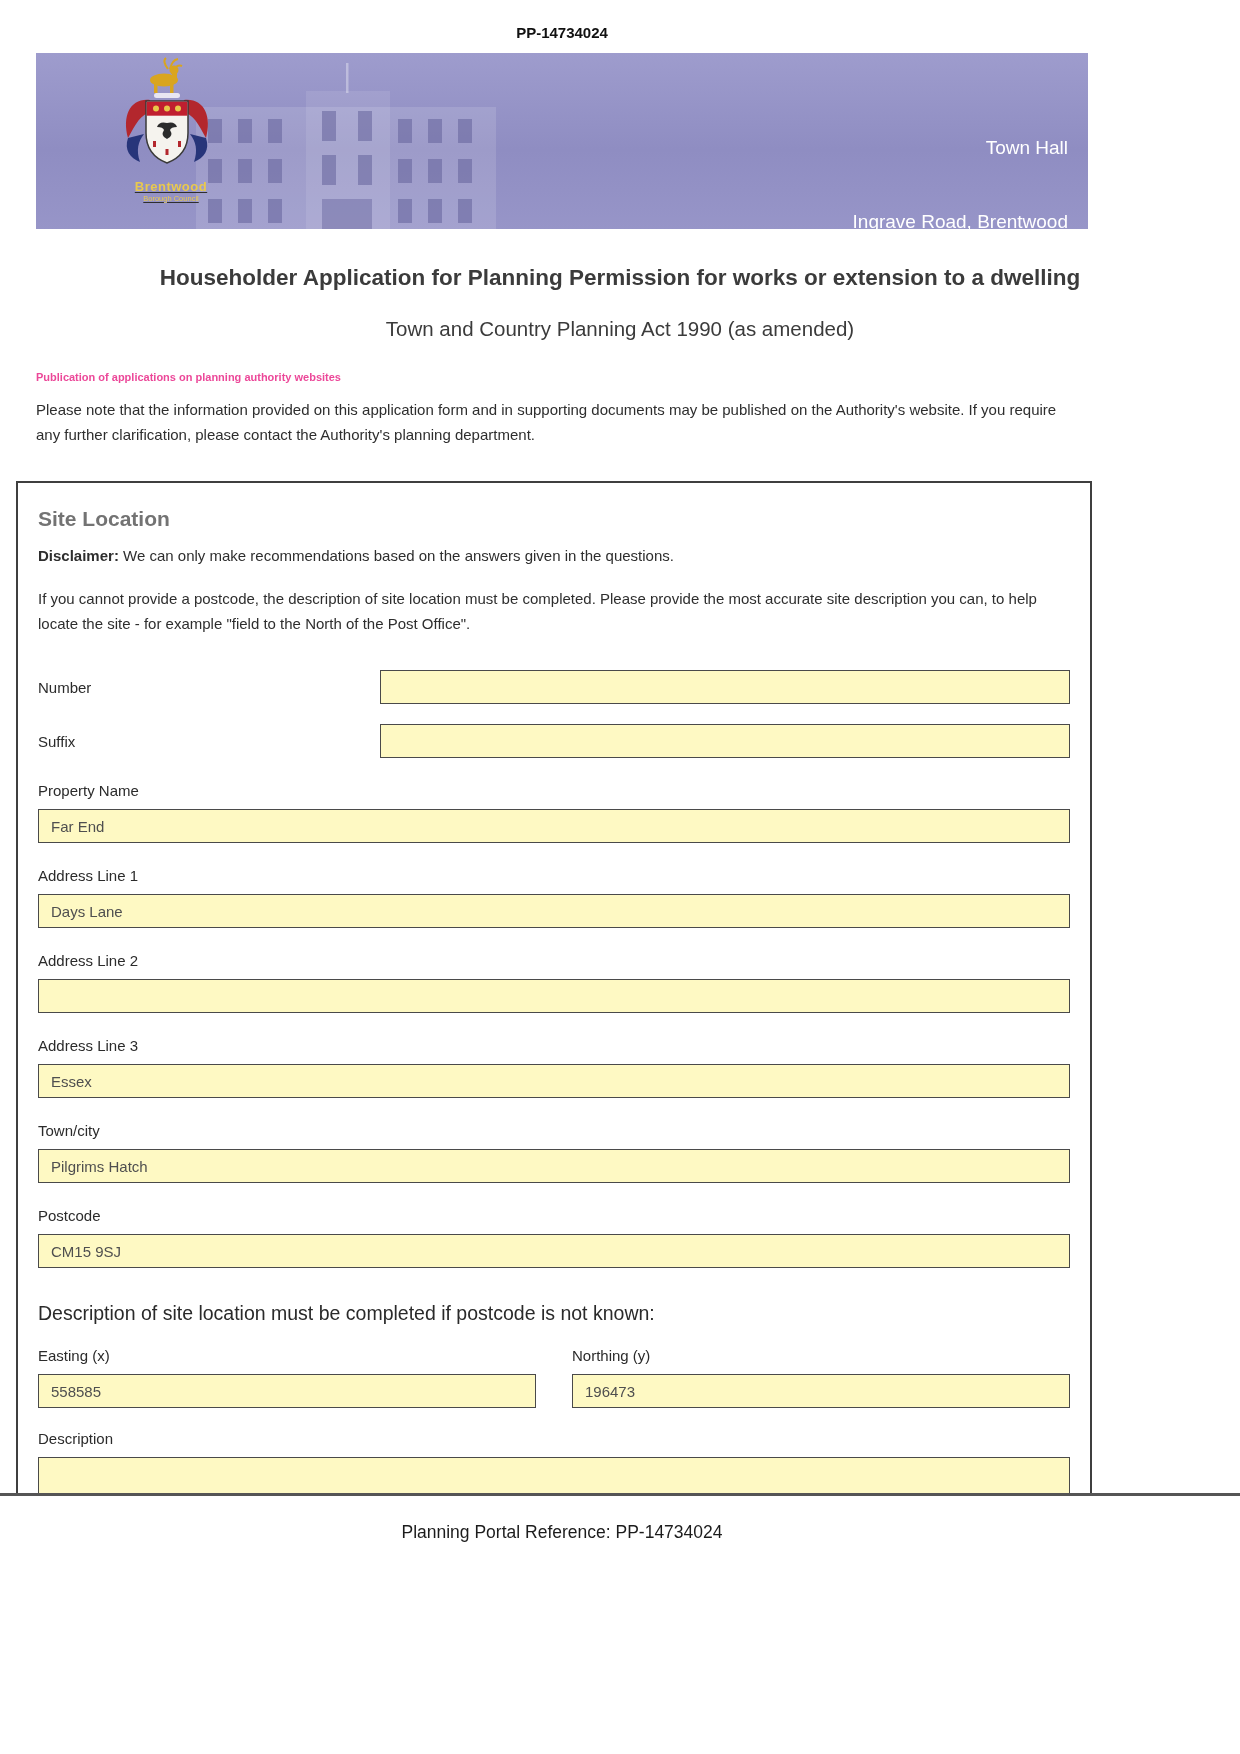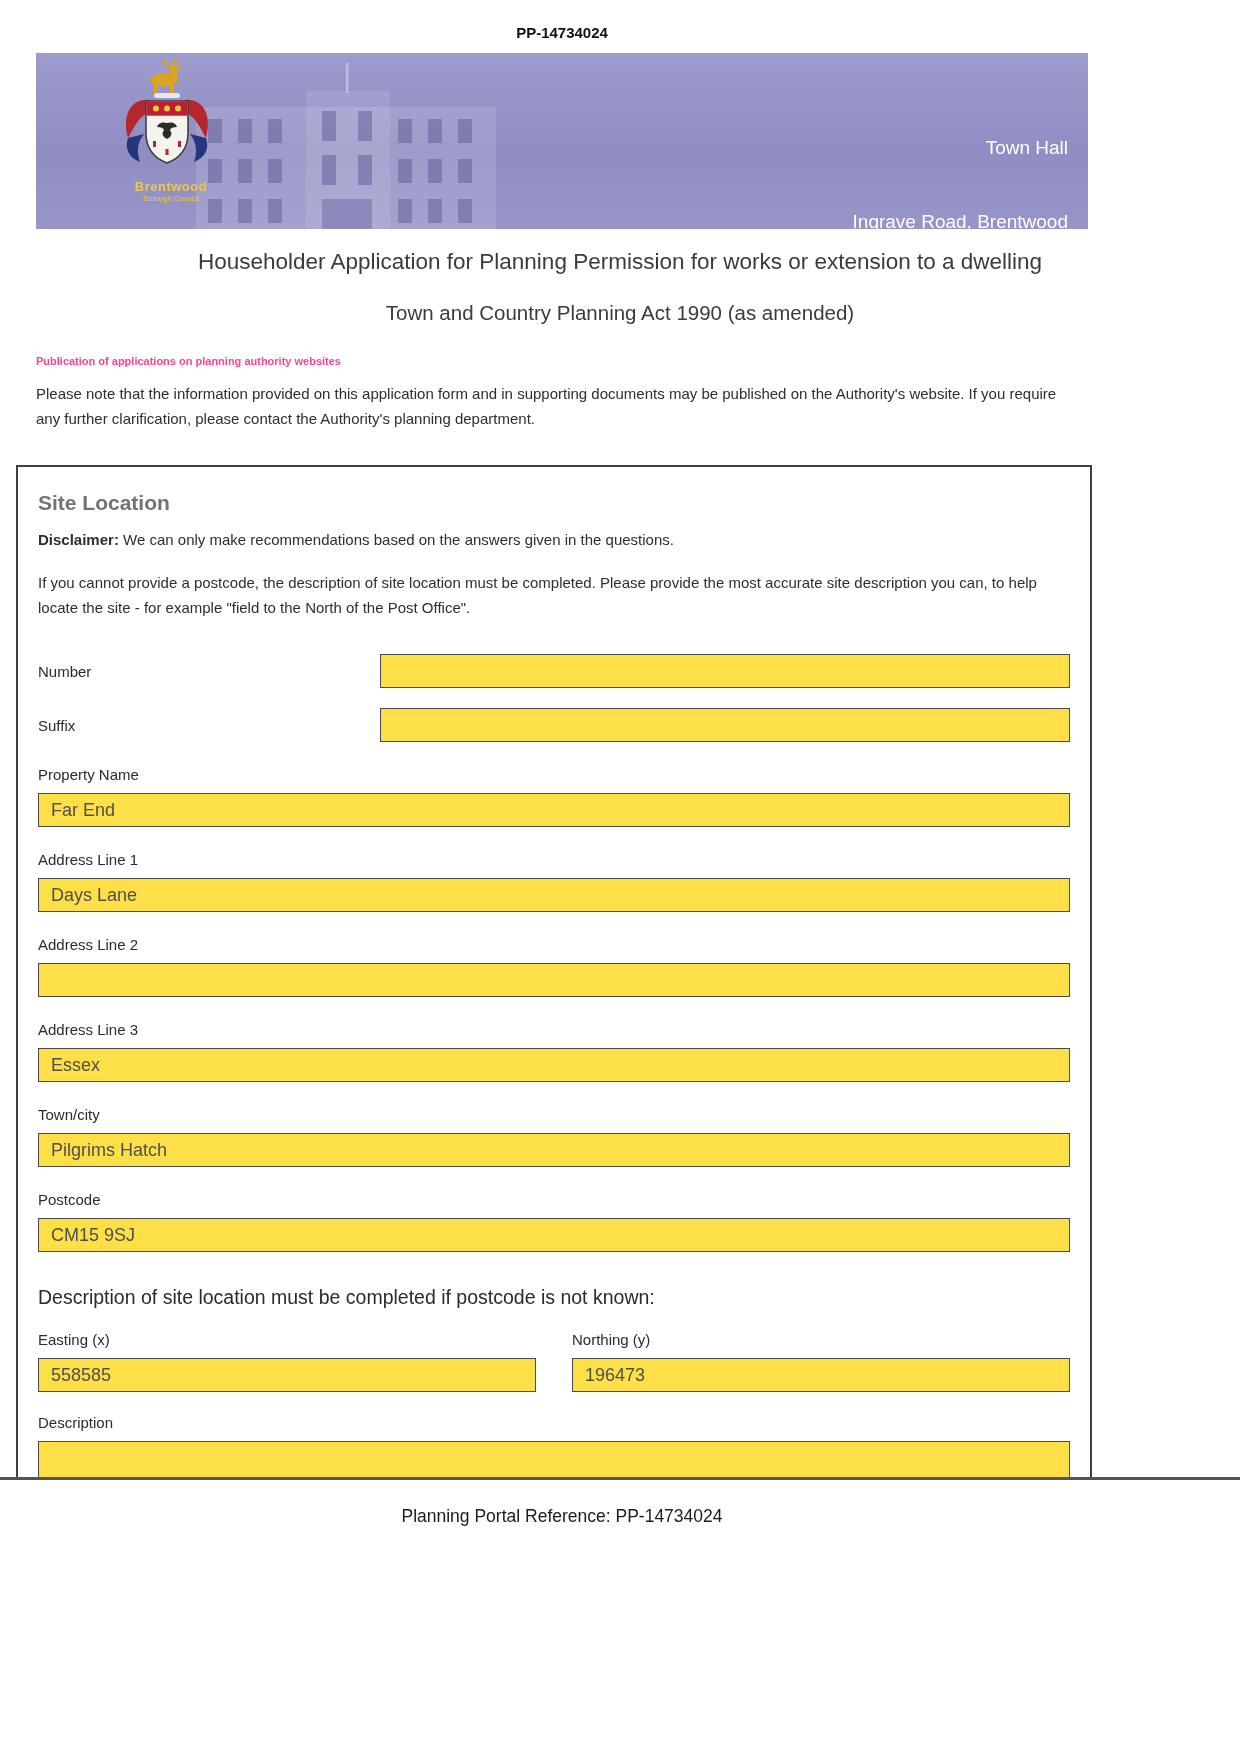--- a/index.html
+++ b/index.html
@@ -11,51 +11,51 @@
     padding-top:24px; margin-left:36px; width:1052px;
     text-align:center; font-weight:700; font-size:15px; color:#111;
   }
   
   .banner {
     margin:12px 0 0 36px; width:1052px; height:176px; position:relative;
     background:linear-gradient(180deg,#9e9ccd 0%,#8f8dc2 55%,#9795c8 100%);
     overflow:hidden;
   }
   .ghost { position:absolute; left:150px; top:8px; }
-  .crest { position:absolute; left:70px; top:4px; width:130px; text-align:center; }
+  .crest { position:absolute; left:70px; top:4px; width:130px; text-align:center;text-decoration:underline; }
   .crest-name { font-weight:700; font-size:13px; color:#e9c94d; letter-spacing:.5px; margin-top:-2px; }
   .crest-sub  { font-size:7.5px; color:#e9c94d; }
   .banner-contact {
     position:absolute; top:34px; right:20px; text-align:right;
     color:#ffffff; font-size:19px; line-height:24.5px; white-space:pre-wrap;
   }
   
-  .main-title { margin:20px 36px 0; text-align:center; font-weight:400; font-size:22.5px; color:#3b3b3b; }
+  .main-title { margin:36px 36px 0; text-align:center; font-weight:700; font-size:22.5px; color:#3b3b3b; }
   .sub-title  { margin:26px 36px 0; text-align:center; font-weight:400; font-size:20.5px; color:#3b3b3b; }
   .pub-heading { margin:30px 36px 0; font-size:11px; font-weight:700; color:#ec4899; }
   .pub-body   { margin:15px 36px 0; width:1030px; font-size:15px; line-height:24.5px; }
   
   .section-box {
     margin:34px 0 0 16px; width:1076px; height:1012px;
     border:2px solid #3f3f3f; border-bottom:0;
     padding:24px 20px 0; overflow:hidden;
   }
   .section-title { font-size:21px; font-weight:700; color:#737373; }
   .disclaimer { margin-top:16px; font-size:15px; }
   .intro { margin-top:22px; font-size:15px; line-height:25px; }
   .field-inline { display:flex; margin-top:34px; }
   .field-inline.tight { margin-top:20px; }
   .field-inline label { width:342px; font-size:15px; padding-top:9px; color:#2b2b2b; }
   .field-inline input { flex:1; }
   .field-stacked { margin-top:24px; }
   .field-stacked label { display:block; font-size:15px; margin-bottom:10px; color:#2b2b2b; }
   .field-stacked input { width:100%; }
   input[type="text"], textarea {
-    height:34px; border:1px solid #4a4a4a; background:#fde047;
-    padding:0 12px; font-size:18px; color:#4f4f4f;
+    height:34px; border:1px solid #4a4a4a; background:#fef9c3;
+    padding:0 12px; font-size:15px; color:#4f4f4f;
     font-family:"Liberation Sans", sans-serif; border-radius:0;
   }
   .desc-heading { margin-top:34px; font-size:19.5px; color:#2a2a2a; font-weight:400; }
   .coords { display:flex; gap:36px; margin-top:12px; }
   .coords .field-stacked { flex:1; margin-top:0; }
   .coords .field-stacked label { margin-top:10px; }
   .desc-label { margin-top:22px; font-size:15px; color:#2b2b2b; }
   .textarea-wrap { margin-top:10px; height:56px; overflow:hidden; }
   .textarea-wrap textarea { width:100%; height:92px; resize:none; padding:6px 12px; }
   

